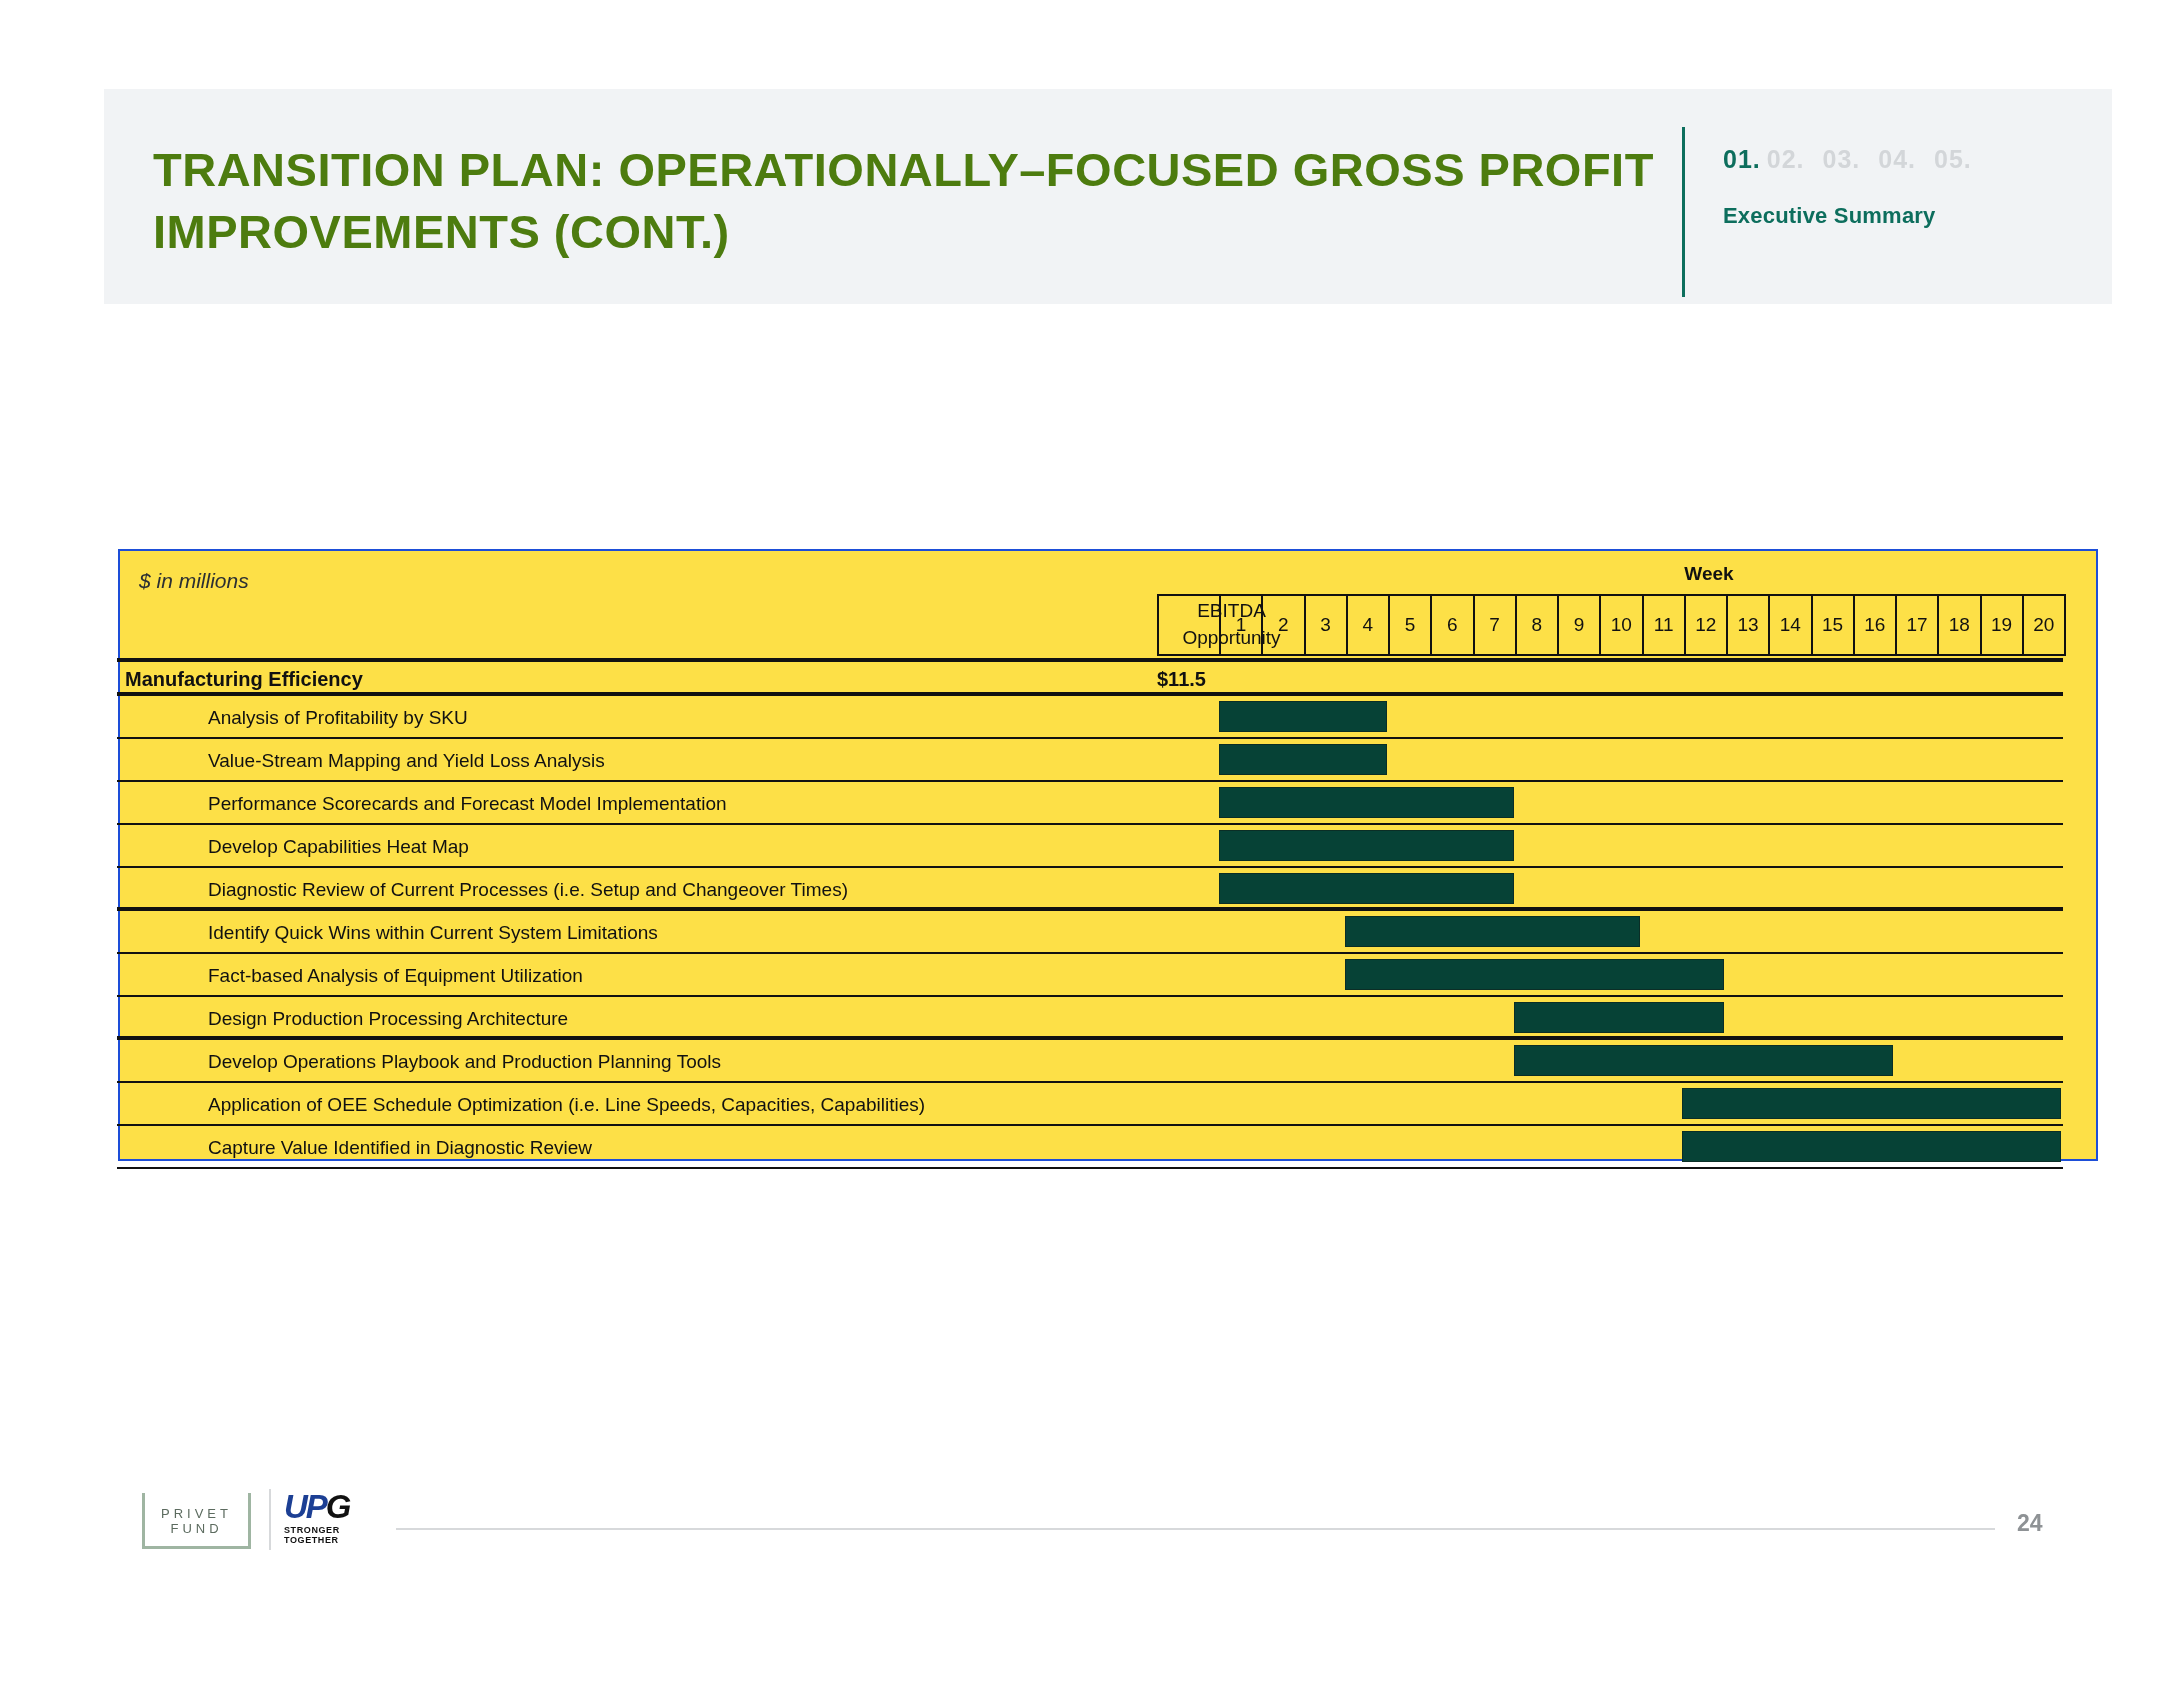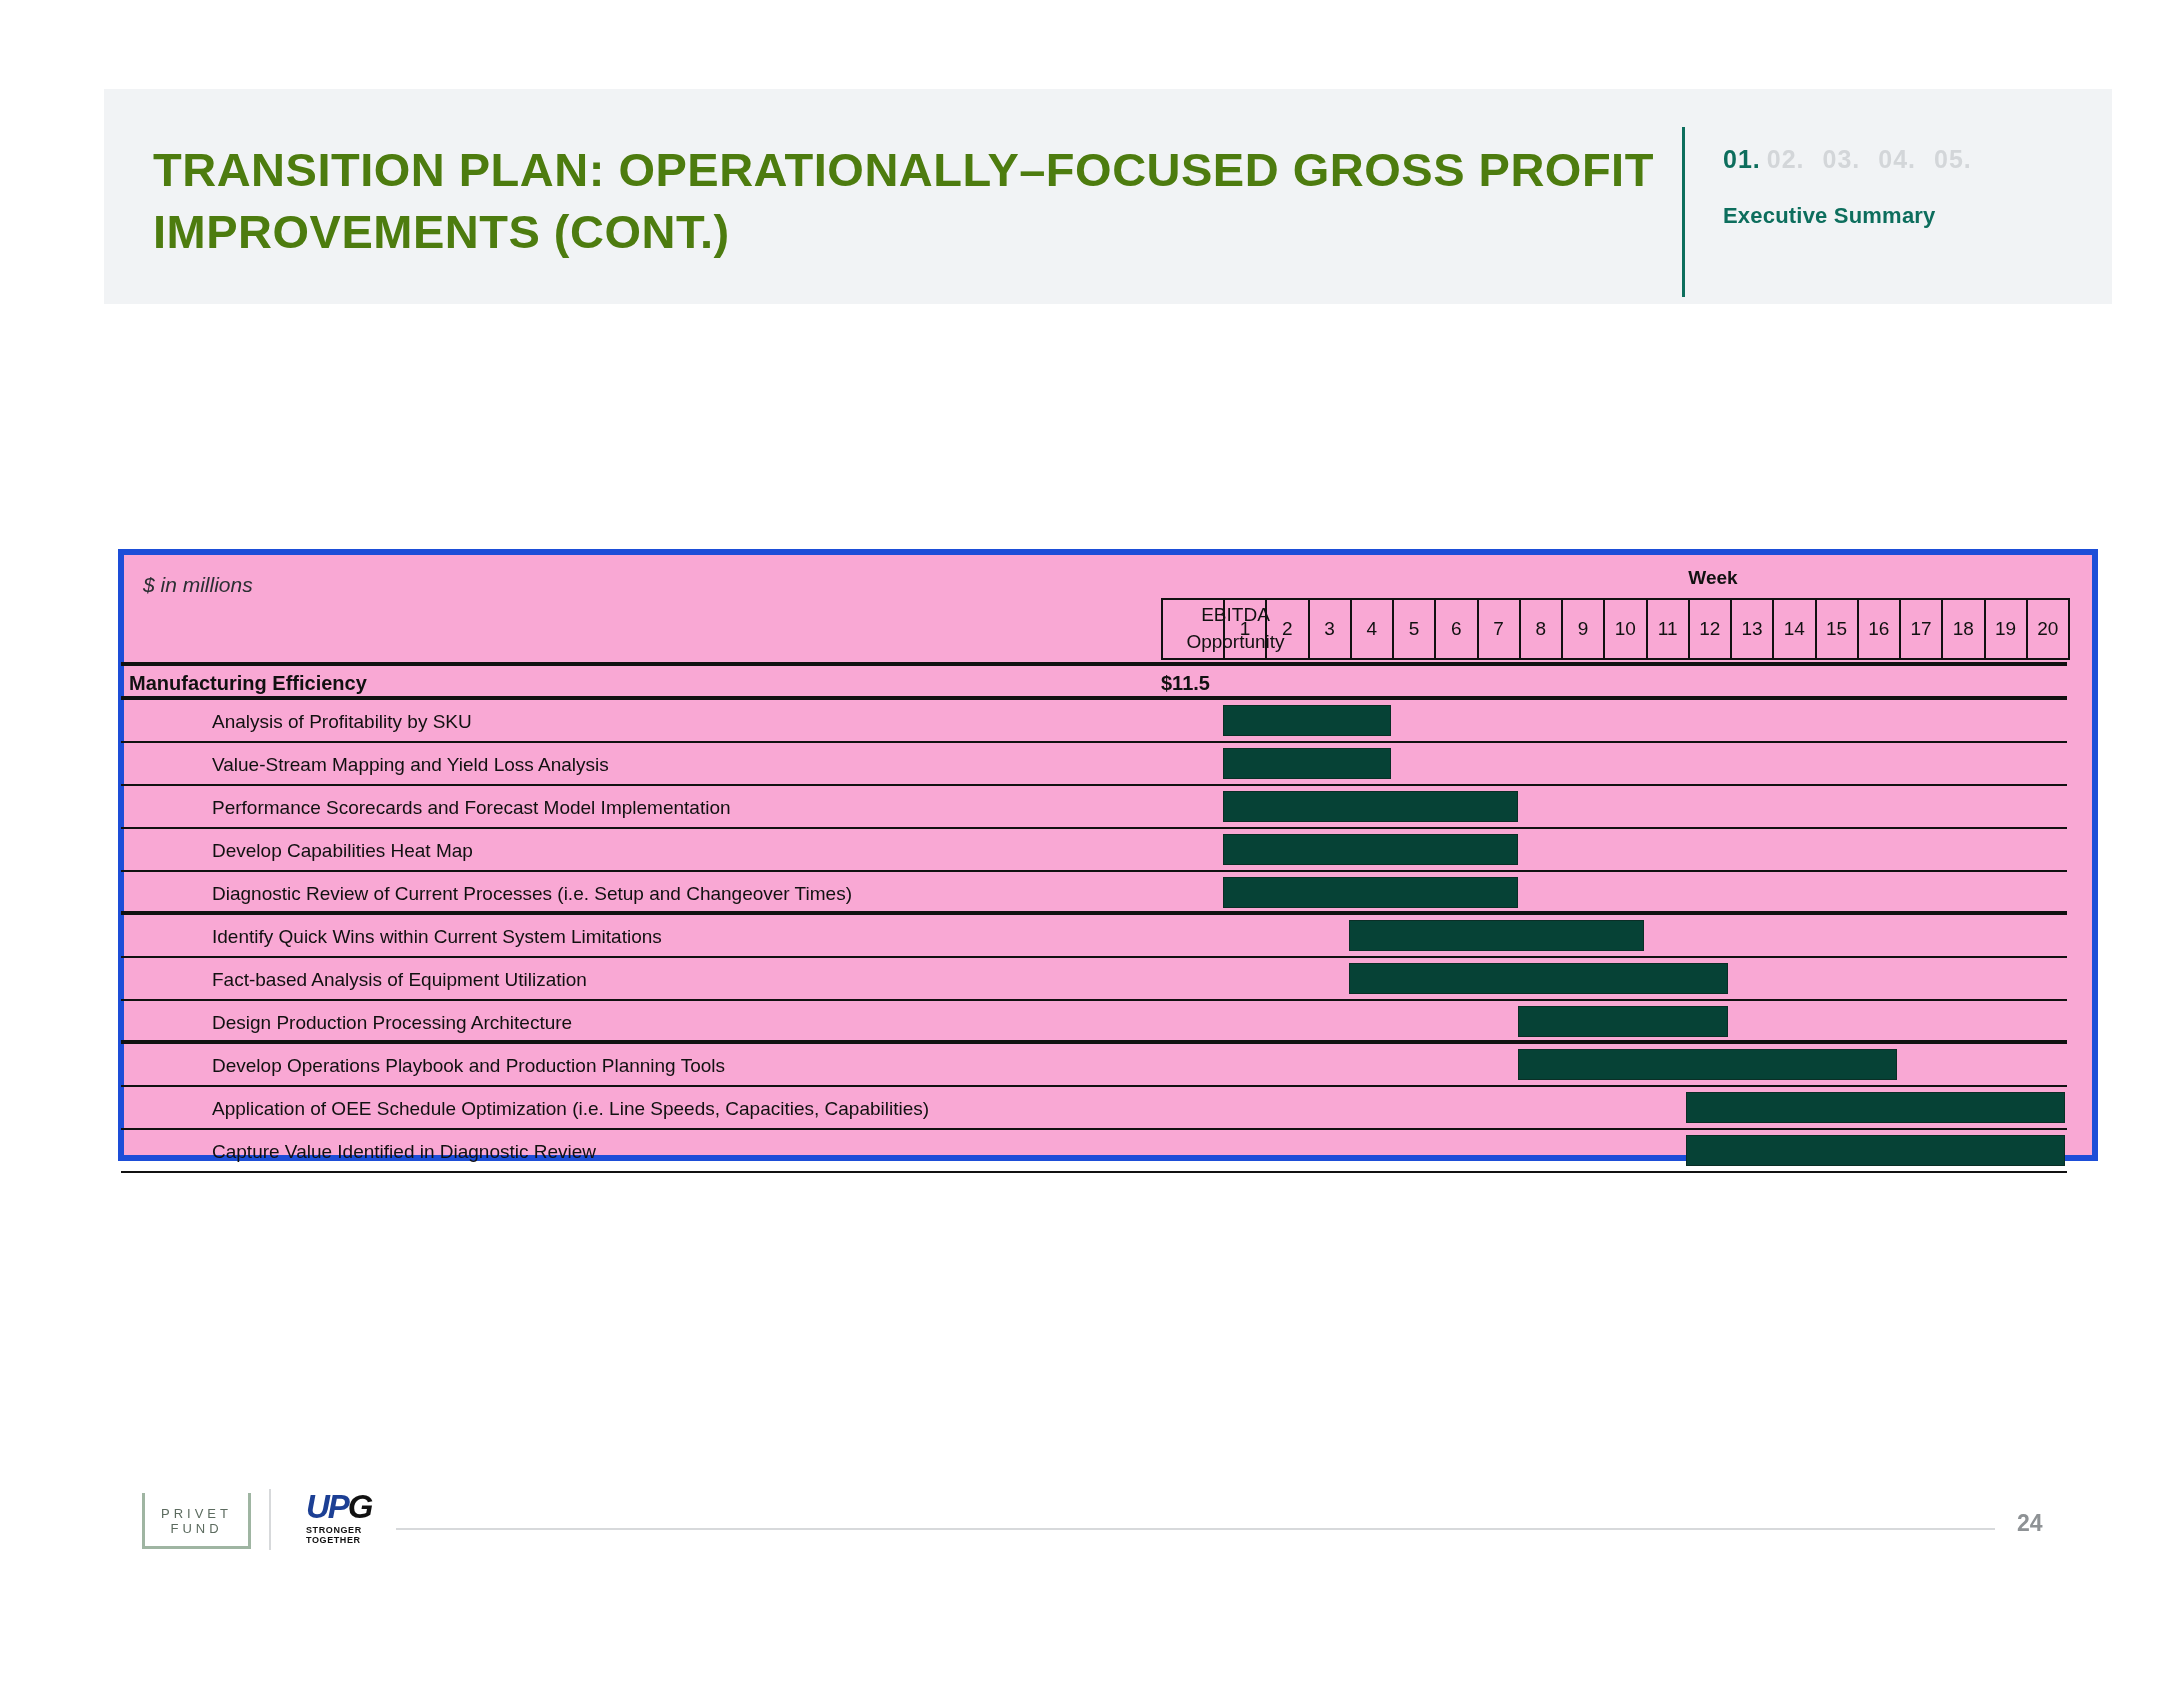--- a/index.html
+++ b/index.html
@@ -38,22 +38,22 @@
   .section-label{
     position:absolute; left:1723px; top:203px;
     font-size:22px; font-weight:700; color:#0d6e5d;
     letter-spacing:0.2px; white-space:nowrap;
   }
 
   
   .chart-frame{
     position:absolute; left:118px; top:549px;
     width:1980px; height:612px;
-    border:6px solid #1d4ed8;
-    background:#f9a8d4;
+    border:2px solid #1d4ed8;
+    background:#fde047;
     box-sizing:border-box;
   }
   .units-label{
     position:absolute; left:19px; top:18px;
     font-size:21px; font-style:italic; color:#2b2f33;
   }
 
   
   .week-title{
     position:absolute; left:1500px; top:12px;
@@ -145,21 +145,21 @@
   }
   .privet-underline{
     position:absolute; left:142px; top:1546px;
     width:109px; height:3px; background:#9fb5a2;
   }
   .logo-sep{
     position:absolute; left:269px; top:1489px;
     width:2px; height:61px; background:#d7d9db;
   }
   .upg-logo{
-    position:absolute; left:306px; top:1490px;
+    position:absolute; left:284px; top:1490px;
     width:95px; height:59px;
   }
   .upg-word{
     font-size:33px; font-weight:800; font-style:italic;
     letter-spacing:-2px; line-height:1;
     color:#1c3f94;
   }
   .upg-word .g{ color:#111; }
   .upg-tag{
     font-size:9px; font-weight:800; letter-spacing:0.6px;

